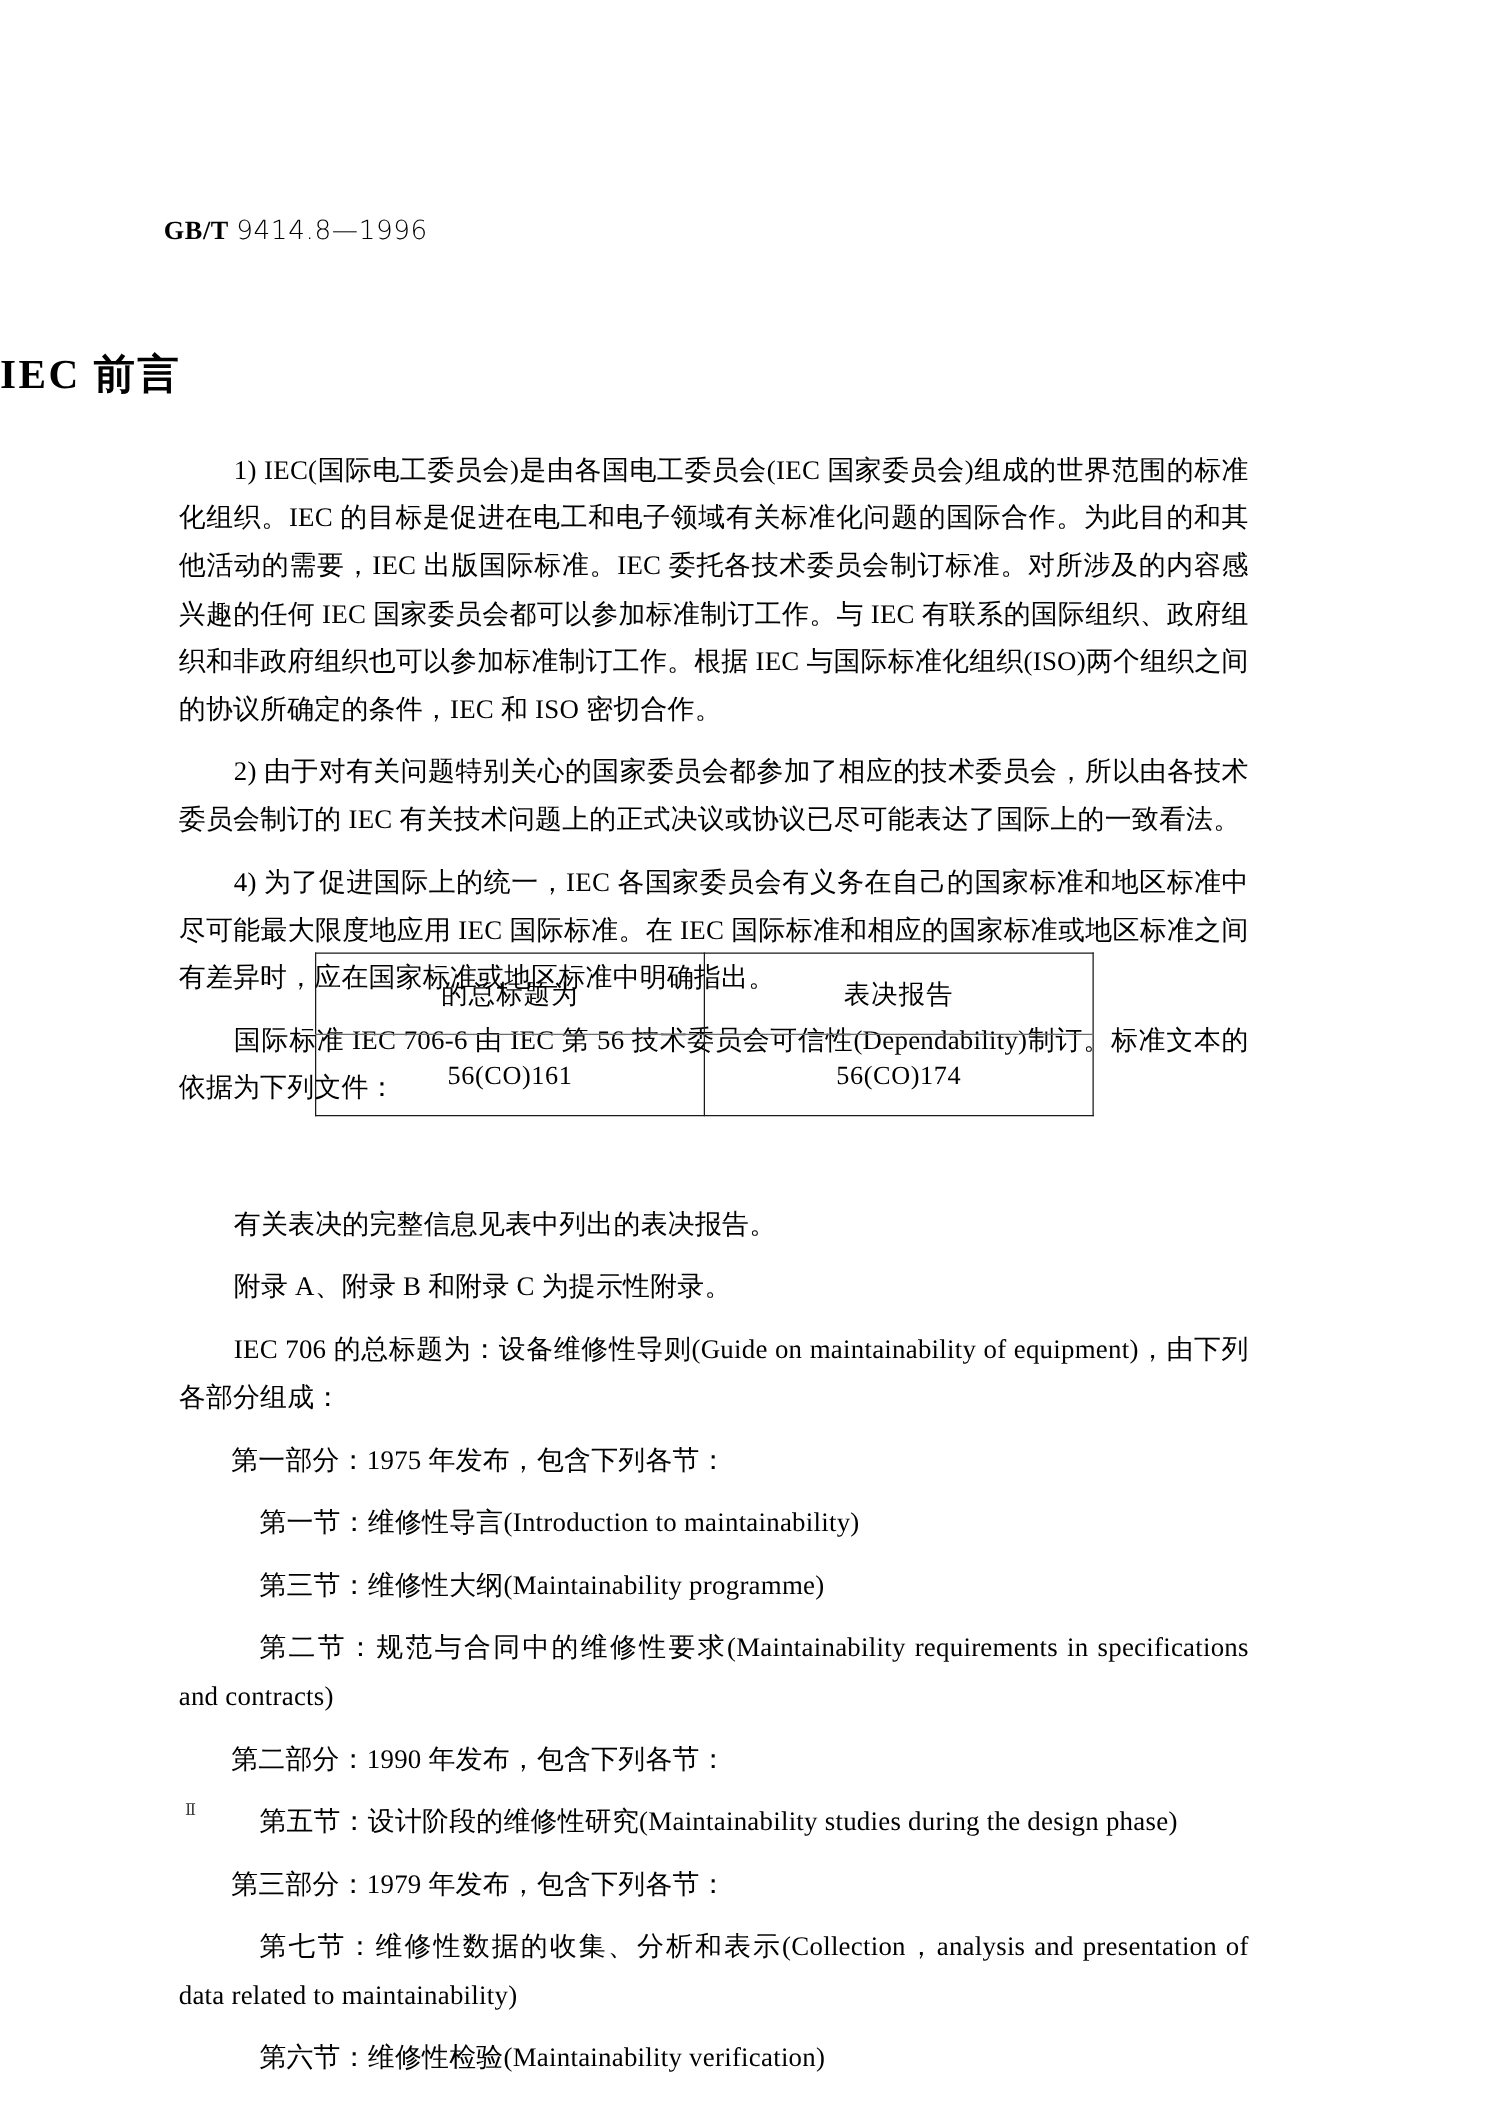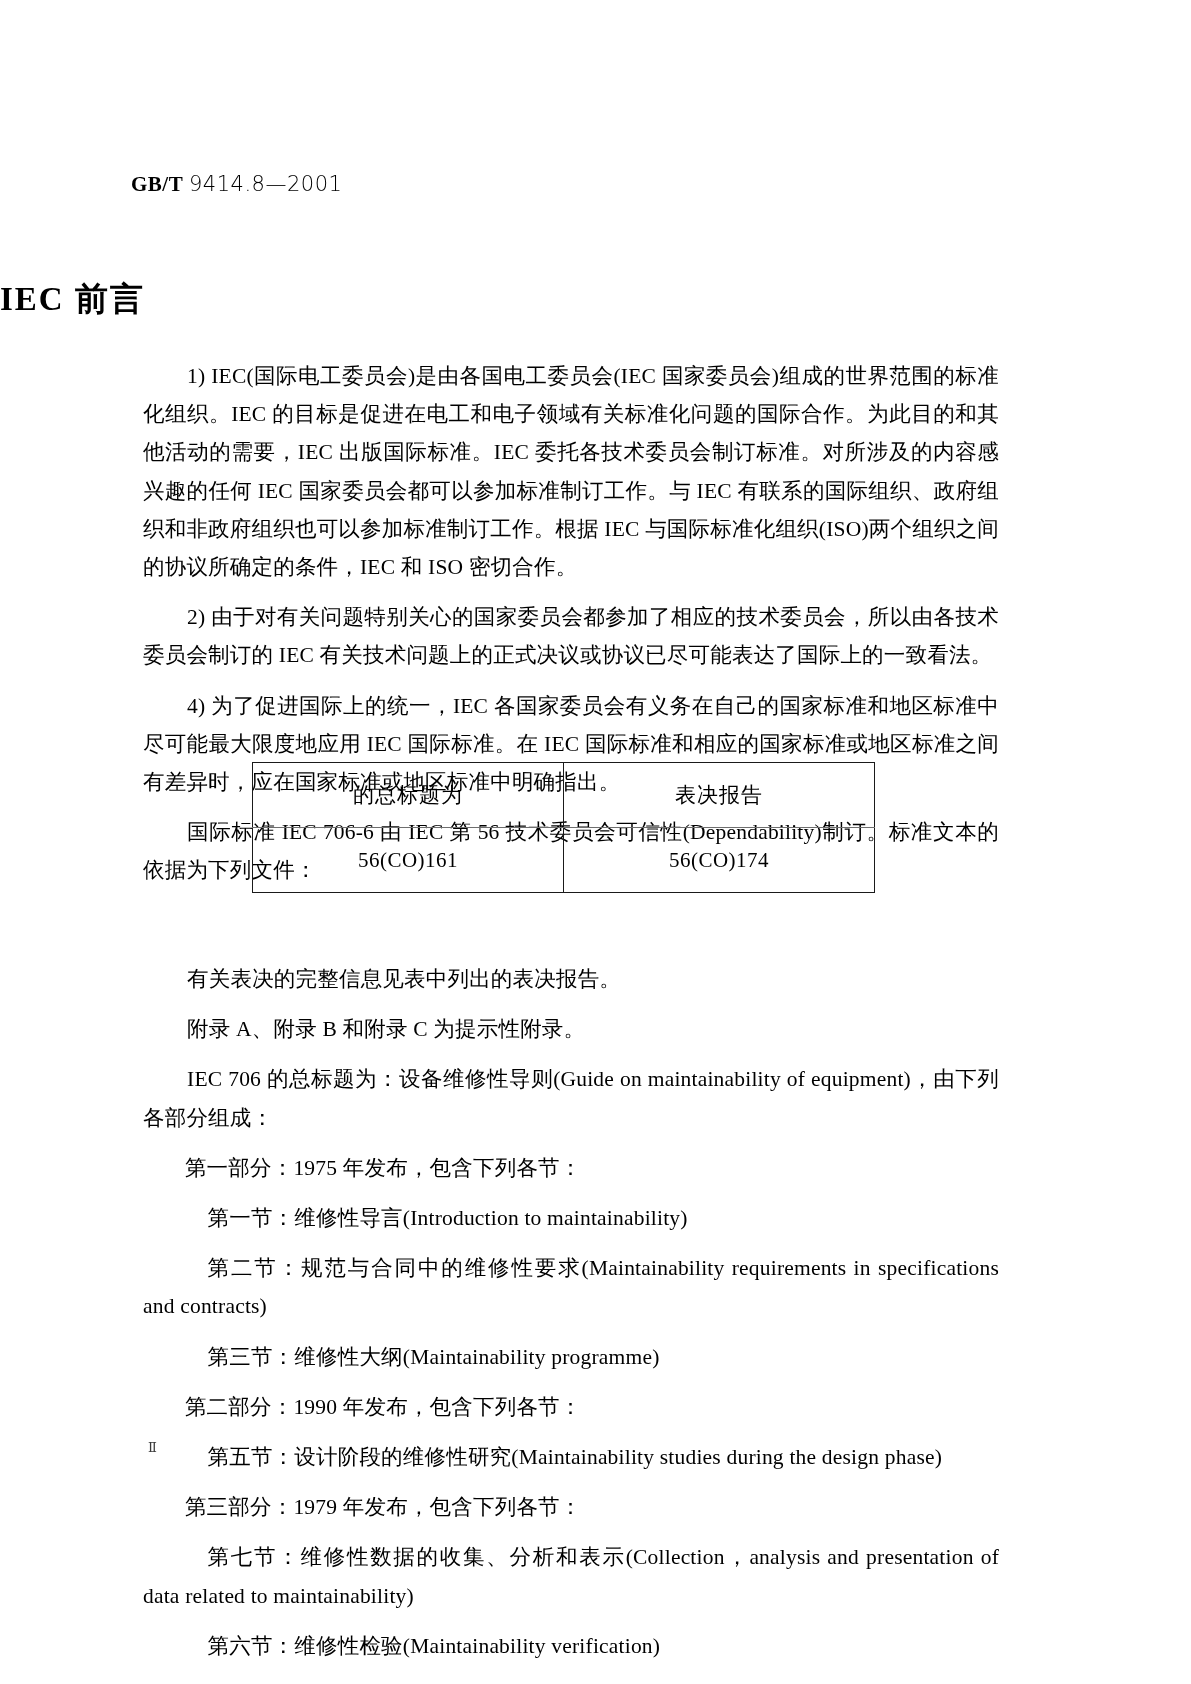--- a/index.html
+++ b/index.html
@@ -132,21 +132,21 @@
     letter-spacing: 0.5px;
   }
 </style>
 </head>
 <body>
 
 <div class="page">
 
   <div class="std-header">
     <span class="gbt">GB/T</span>
-    <span class="num">9414.8—2001</span>
+    <span class="num">9414.8—1996</span>
   </div>
 
   <div class="doc-title">IEC 前言</div>
 
   <div class="body-block">
     <p class="para indent">1) IEC(国际电工委员会)是由各国电工委员会(IEC 国家委员会)组成的世界范围的标准化组织。IEC 的目标是促进在电工和电子领域有关标准化问题的国际合作。为此目的和其他活动的需要，IEC 出版国际标准。IEC 委托各技术委员会制订标准。对所涉及的内容感兴趣的任何 IEC 国家委员会都可以参加标准制订工作。与 IEC 有联系的国际组织、政府组织和非政府组织也可以参加标准制订工作。根据 IEC 与国际标准化组织(ISO)两个组织之间的协议所确定的条件，IEC 和 ISO 密切合作。</p>
     <p class="para indent">2) 由于对有关问题特别关心的国家委员会都参加了相应的技术委员会，所以由各技术委员会制订的 IEC 有关技术问题上的正式决议或协议已尽可能表达了国际上的一致看法。</p>
     <p class="para indent">4) 为了促进国际上的统一，IEC 各国家委员会有义务在自己的国家标准和地区标准中尽可能最大限度地应用 IEC 国际标准。在 IEC 国际标准和相应的国家标准或地区标准之间有差异时，应在国家标准或地区标准中明确指出。</p>
     <p class="para indent">国际标准 IEC 706-6 由 IEC 第 56 技术委员会可信性(Dependability)制订。标准文本的依据为下列文件：</p>
   </div>
@@ -167,22 +167,22 @@
       </tbody>
     </table>
   </div>
 
   <div class="body-block-2">
     <p class="para indent">有关表决的完整信息见表中列出的表决报告。</p>
     <p class="para indent">附录 A、附录 B 和附录 C 为提示性附录。</p>
     <p class="para indent">IEC 706 的总标题为：设备维修性导则(Guide on maintainability of equipment)，由下列各部分组成：</p>
     <p class="para indent-1">第一部分：1975 年发布，包含下列各节：</p>
     <p class="para indent-2">第一节：维修性导言(Introduction to maintainability)</p>
+    <p class="para indent-2">第三节：维修性大纲(Maintainability programme)</p>
     <p class="para indent-2">第二节：规范与合同中的维修性要求(Maintainability requirements in specifications and contracts)</p>
-    <p class="para indent-2">第三节：维修性大纲(Maintainability programme)</p>
     <p class="para indent-1">第二部分：1990 年发布，包含下列各节：</p>
     <p class="para indent-2">第五节：设计阶段的维修性研究(Maintainability studies during the design phase)</p>
     <p class="para indent-1">第三部分：1979 年发布，包含下列各节：</p>
     <p class="para indent-2">第七节：维修性数据的收集、分析和表示(Collection，analysis and presentation of data related to maintainability)</p>
     <p class="para indent-2">第六节：维修性检验(Maintainability verification)</p>
   </div>
 
   <div class="folio">Ⅱ</div>
 
 </div>

